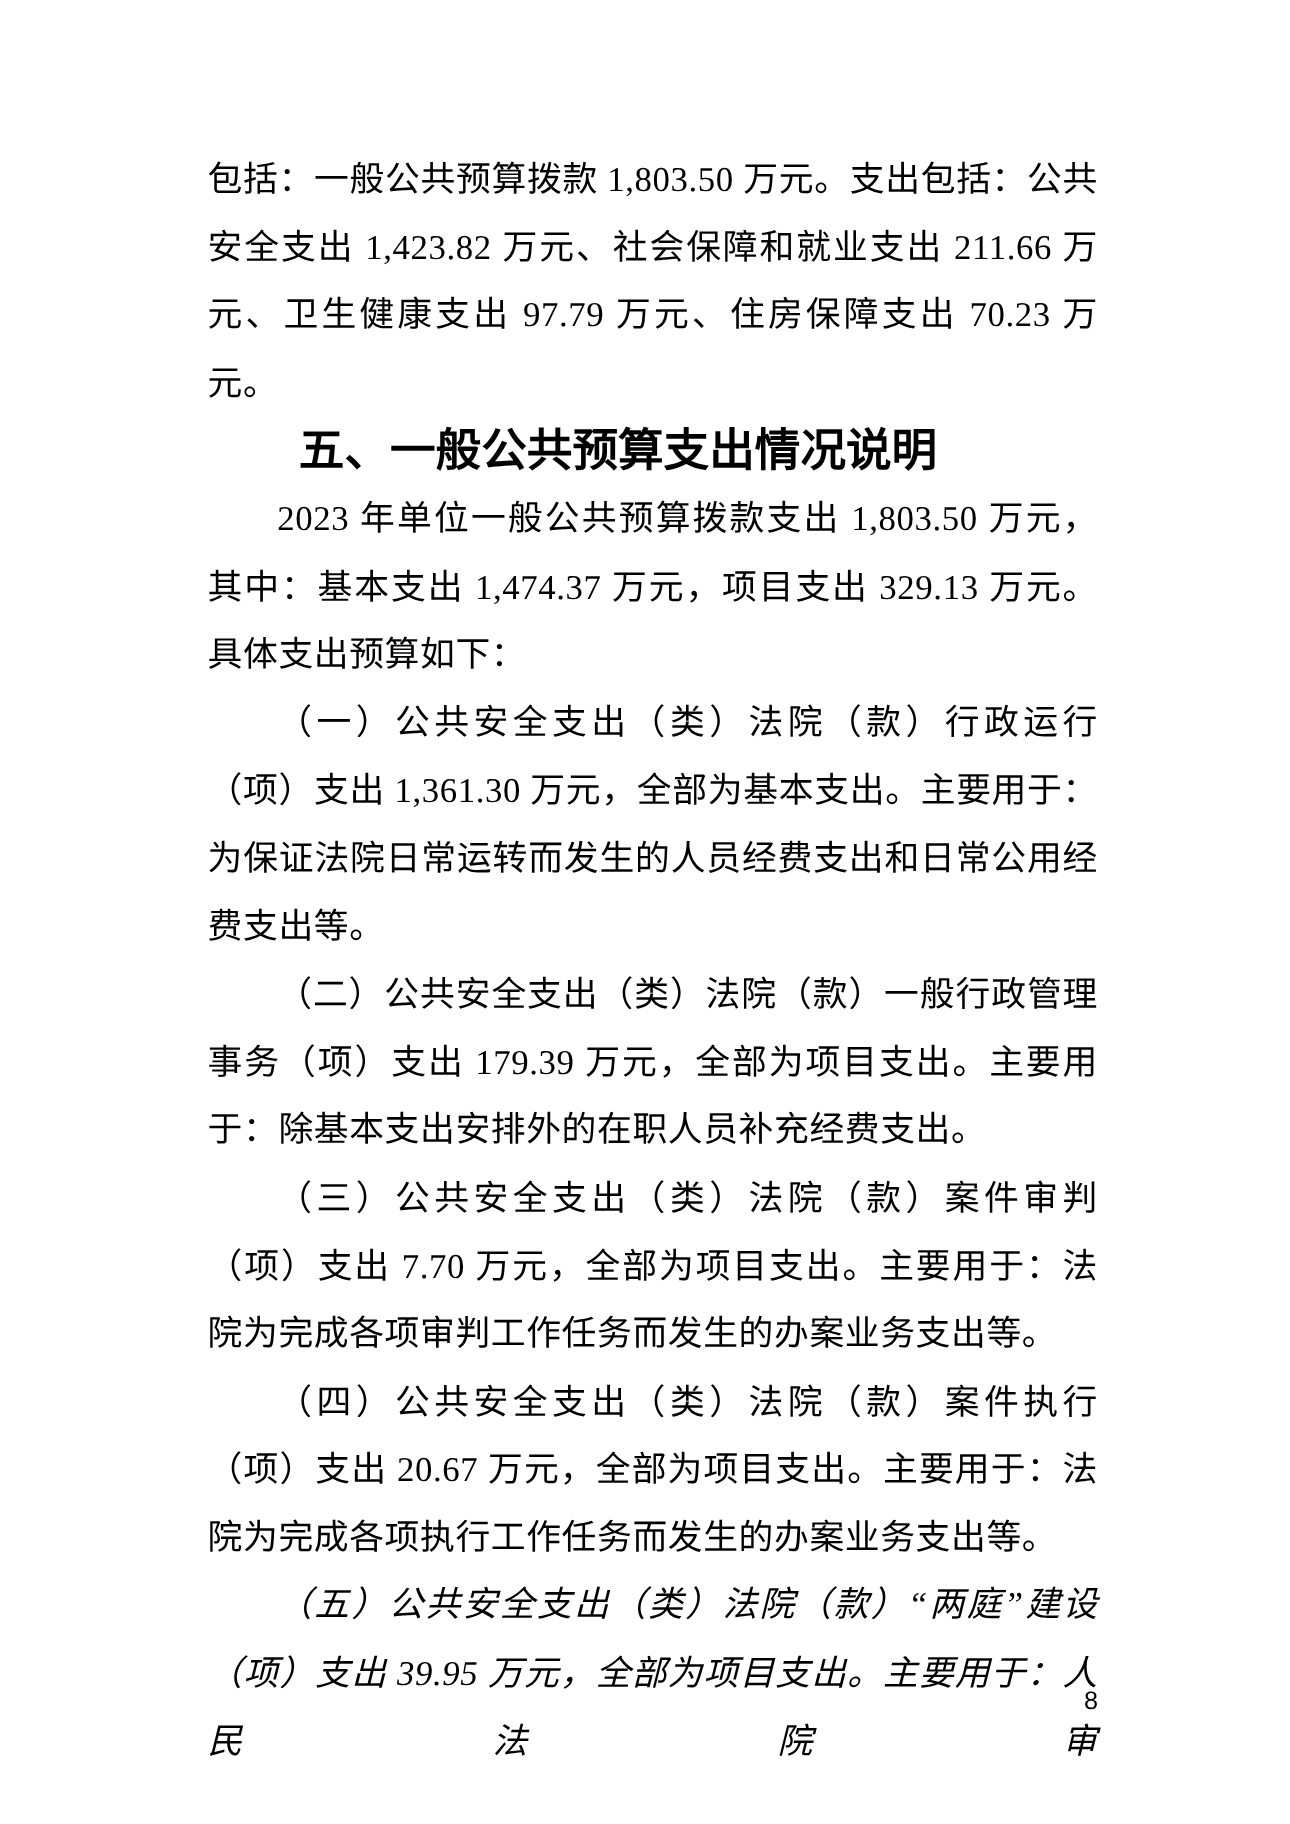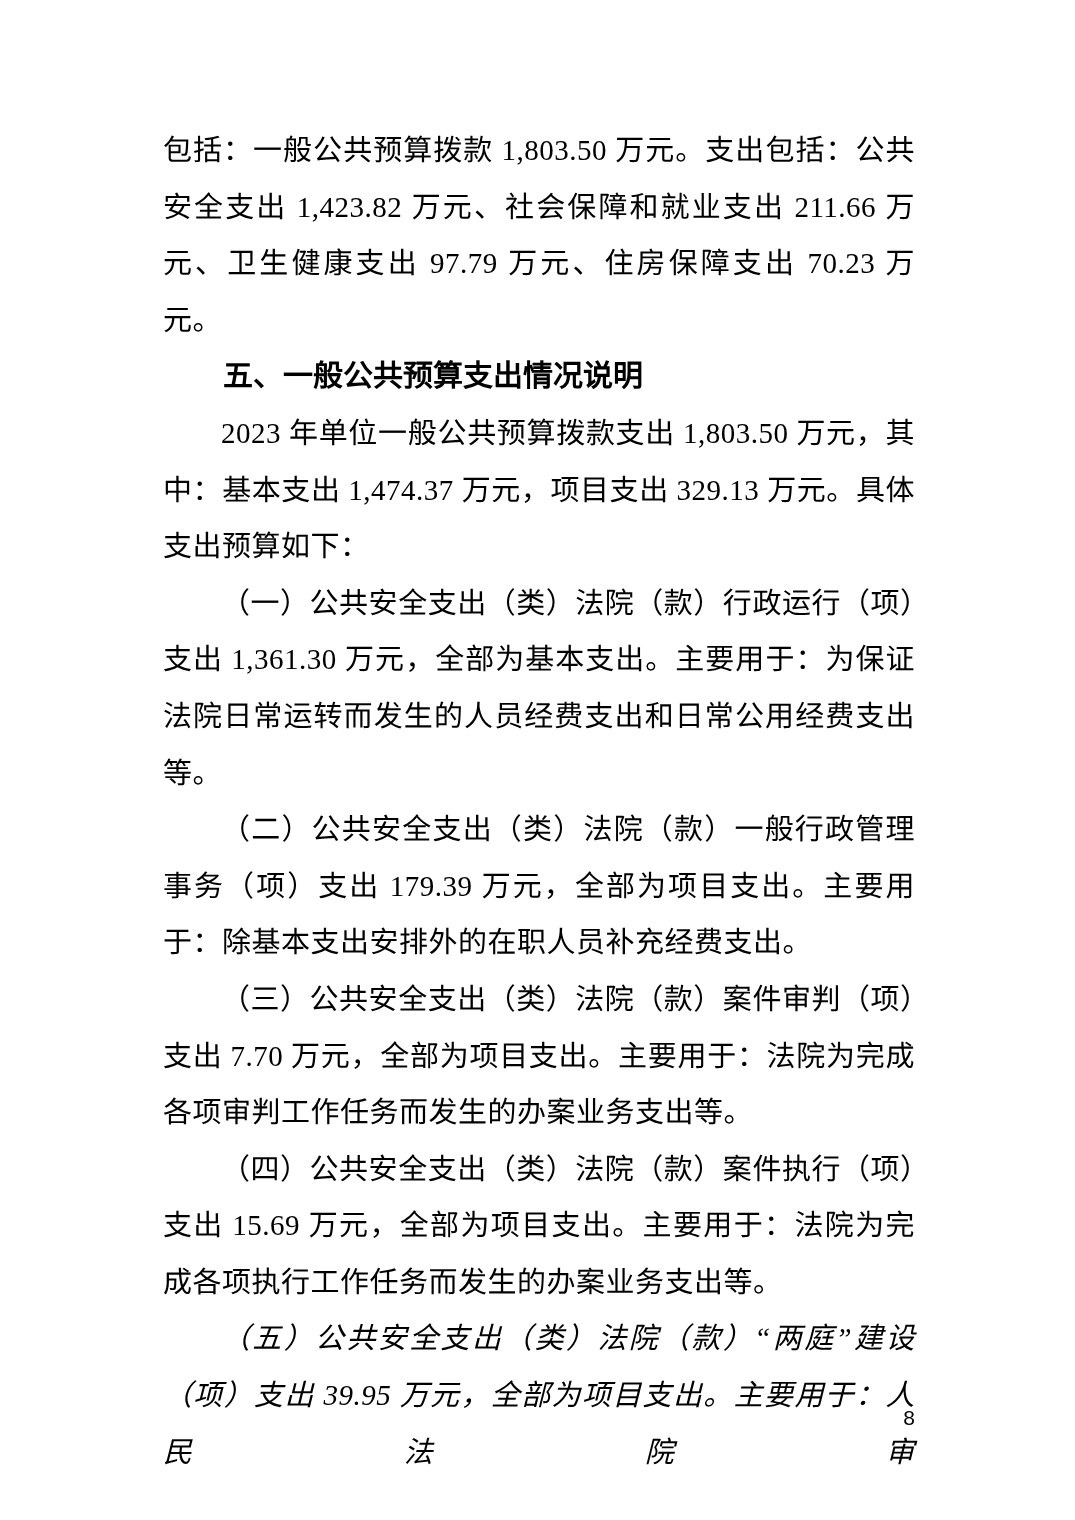--- a/index.html
+++ b/index.html
@@ -1,16 +1,16 @@
 <!DOCTYPE html>
 <html lang="zh-CN"><head>
 <meta charset="utf-8">
 <title>预算说明 - 第8页</title>
 <style>
-  * { box-sizing: border-box; }
+  * { box-sizing: border-box; padding-left: 10px; }
   html, body {
     margin: 0;
     padding: 0;
     background: #ffffff;
   }
   .page {
     position: relative;
     width: 1075px;
     height: 1520px;
     background: #ffffff;
@@ -40,21 +40,21 @@
   .para.cut-off {
     
     text-align-last: justify;
     font-style: italic;
   }
   .heading {
     margin: 0;
     padding: 0;
     font-family: "Liberation Sans", "DejaVu Sans", sans-serif;
     font-weight: bold;
-    font-size: 30px;
+    font-size: 38px;
     line-height: 56.6px;
     text-indent: 2em;
     letter-spacing: 0;
   }
   .page-number {
     position: absolute;
     top: 1403px;
     right: 160px;
     font-family: "Liberation Sans", "DejaVu Sans", sans-serif;
     font-size: 21px;
@@ -73,20 +73,20 @@
     <h2 class="heading">五、一般公共预算支出情况说明</h2>
 
     <p class="para">2023 年单位一般公共预算拨款支出 1,803.50 万元，其中：基本支出 1,474.37 万元，项目支出 329.13 万元。具体支出预算如下：</p>
 
     <p class="para">（一）公共安全支出（类）法院（款）行政运行（项）支出 1,361.30 万元，全部为基本支出。主要用于：为保证法院日常运转而发生的人员经费支出和日常公用经费支出等。</p>
 
     <p class="para">（二）公共安全支出（类）法院（款）一般行政管理事务（项）支出 179.39 万元，全部为项目支出。主要用于：除基本支出安排外的在职人员补充经费支出。</p>
 
     <p class="para">（三）公共安全支出（类）法院（款）案件审判（项）支出 7.70 万元，全部为项目支出。主要用于：法院为完成各项审判工作任务而发生的办案业务支出等。</p>
 
-    <p class="para">（四）公共安全支出（类）法院（款）案件执行（项）支出 15.69 万元，全部为项目支出。主要用于：法院为完成各项执行工作任务而发生的办案业务支出等。</p>
+    <p class="para">（四）公共安全支出（类）法院（款）案件执行（项）支出 20.67 万元，全部为项目支出。主要用于：法院为完成各项执行工作任务而发生的办案业务支出等。</p>
 
     <p class="para cut-off">（五）公共安全支出（类）法院（款）“两庭”建设（项）支出 39.95 万元，全部为项目支出。主要用于：人民法院审</p>
 
   </div>
 
   <div class="page-number">8</div>
 </div>
 
 </body></html>

